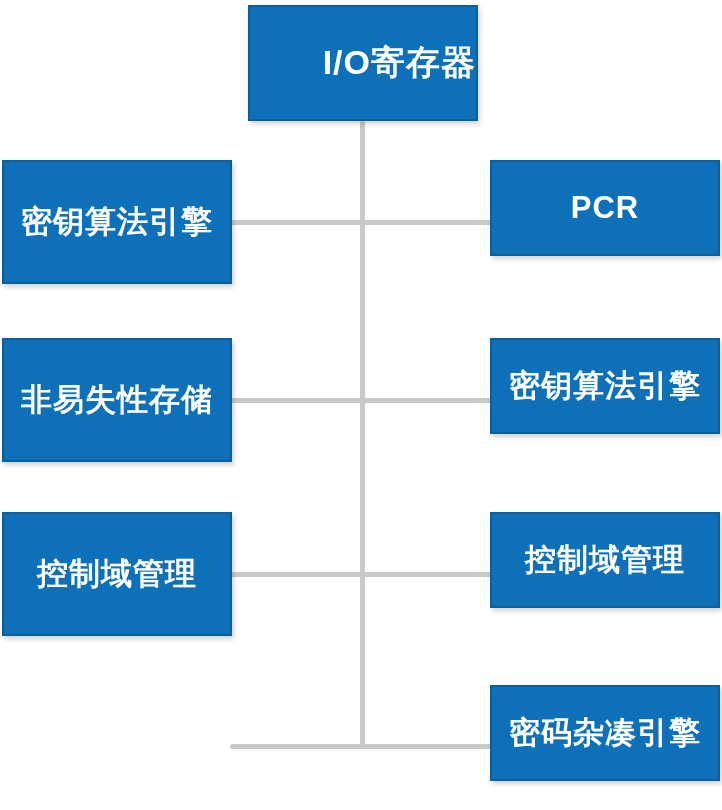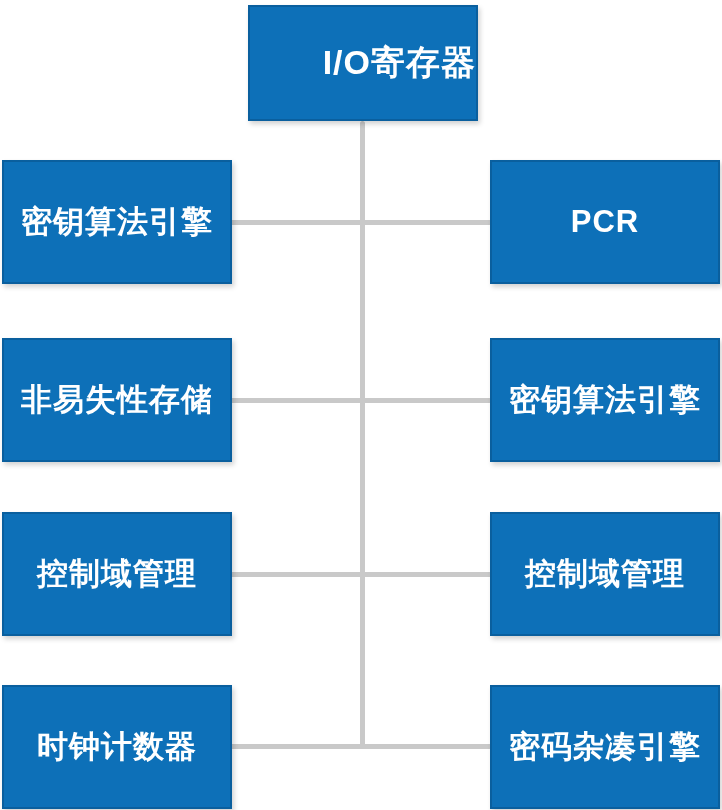--- a/index.html
+++ b/index.html
@@ -38,21 +38,21 @@
     left: 248px;
     top: 5px;
     width: 230px;
     height: 116px;
     justify-content: flex-end;
   }
   .node.root .label {
     font-size: 34px;
   }
   .node.col-left  { left: 2px;   width: 230px; height: 124px; }
-  .node.col-right { left: 490px; width: 230px; height: 124px; }
+  .node.col-right { left: 490px; width: 230px; height: 96px; }
   .row-0 { top: 160px; }
   .row-1 { top: 338px; }
   .row-2 { top: 512px; }
   .row-3 { top: 685px; }
 
   .connector {
     position: absolute;
     background: #c9c9c9;
     border-radius: 3px;
   }
@@ -89,23 +89,20 @@
 
   <div class="node col-left row-0">
     <span class="label">密钥算法引擎</span>
   </div>
   <div class="node col-left row-2">
     <span class="label">控制域管理</span>
   </div>
   <div class="node col-left row-1">
     <span class="label">非易失性存储</span>
   </div>
-  <div class="node col-left row-3">
-    <span class="label">时钟计数器</span>
-  </div>
 
   <div class="node col-right row-0">
     <span class="label">PCR</span>
   </div>
   <div class="node col-right row-1">
     <span class="label">密钥算法引擎</span>
   </div>
   <div class="node col-right row-2">
     <span class="label">控制域管理</span>
   </div>

